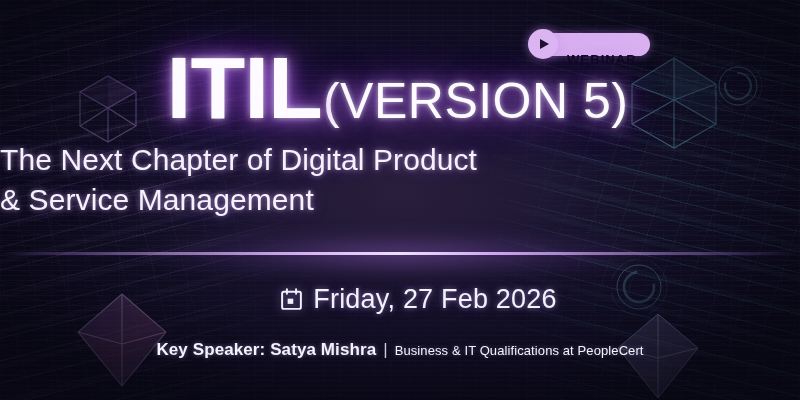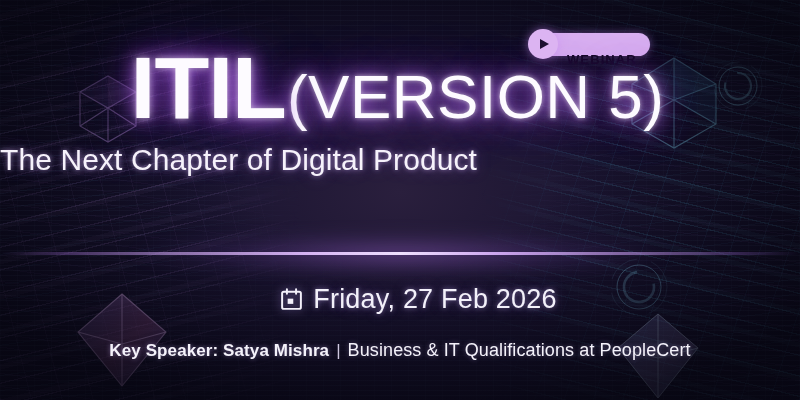--- a/index.html
+++ b/index.html
@@ -122,21 +122,21 @@
     font-size:88px; font-weight:bold; color:#fdfbff;
     letter-spacing:-1px; line-height:1;
     text-shadow:
       0 0 6px rgba(255,255,255,.55),
       0 0 18px rgba(196,120,255,.85),
       0 0 38px rgba(150,60,220,.70),
       0 0 70px rgba(120,40,190,.45);
     transform:scaleX(1.02);
   }
   .title-version {
-    font-size:62px; font-weight:400; color:#fdfbff;
+    font-size:50px; font-weight:400; color:#fdfbff;
     letter-spacing:.5px; line-height:1; margin-left:3px;
     text-shadow:
       0 0 5px rgba(255,255,255,.60),
       0 0 16px rgba(200,130,255,.90),
       0 0 34px rgba(155,70,225,.75),
       0 0 62px rgba(120,40,190,.45);
   }
 
   
   .subtitle {
@@ -164,21 +164,21 @@
 
   
   .speaker-row {
     position:absolute; top:340px; left:0; right:0;
     display:flex; align-items:baseline; justify-content:center;
     white-space:nowrap; color:#f4f2fa;
   }
   .sp-bold { font-size:17px; font-weight:bold; letter-spacing:.1px;
     text-shadow:0 0 5px rgba(210,185,255,.45); }
   .sp-sep { font-size:17px; font-weight:300; margin:0 7px; color:#cfc8e0; }
-  .sp-light { font-size:18px; font-weight:400; letter-spacing:.1px;
+  .sp-light { font-size:13px; font-weight:400; letter-spacing:.1px;
     text-shadow:0 0 5px rgba(200,180,245,.38); }
 </style>
 </head>
 <body>
 
 <div class="banner">
 
   <div class="bg-layer bg-perspective"></div>
   <div class="bg-layer bg-circuit-left"></div>
   <div class="bg-layer bg-circuit-right"></div>
@@ -272,20 +272,21 @@
     </span>
   </div>
 
   <div class="title-row">
     <span class="title-itil">ITIL</span>
     <span class="title-version">(VERSION 5)</span>
   </div>
 
   <div class="subtitle">
     <span class="l1">The Next Chapter of Digital Product</span>
+    <span class="l2">&amp; Service Management</span>
   </div>
 
   <div class="datetime-row">
     <div class="dt-item">
       <span class="ic">
         <svg width="25" height="25" viewBox="0 0 24 24" fill="none" stroke="#f2effa" stroke-width="1.9" stroke-linecap="round" stroke-linejoin="round">
           <rect x="3" y="4.5" width="18" height="16.5" rx="1.6"></rect>
           <path d="M7.6 2.2 v4.2 M16.4 2.2 v4.2"></path>
           <rect x="8.3" y="11.2" width="5.4" height="5" fill="#f2effa" stroke="none"></rect>
         </svg>

